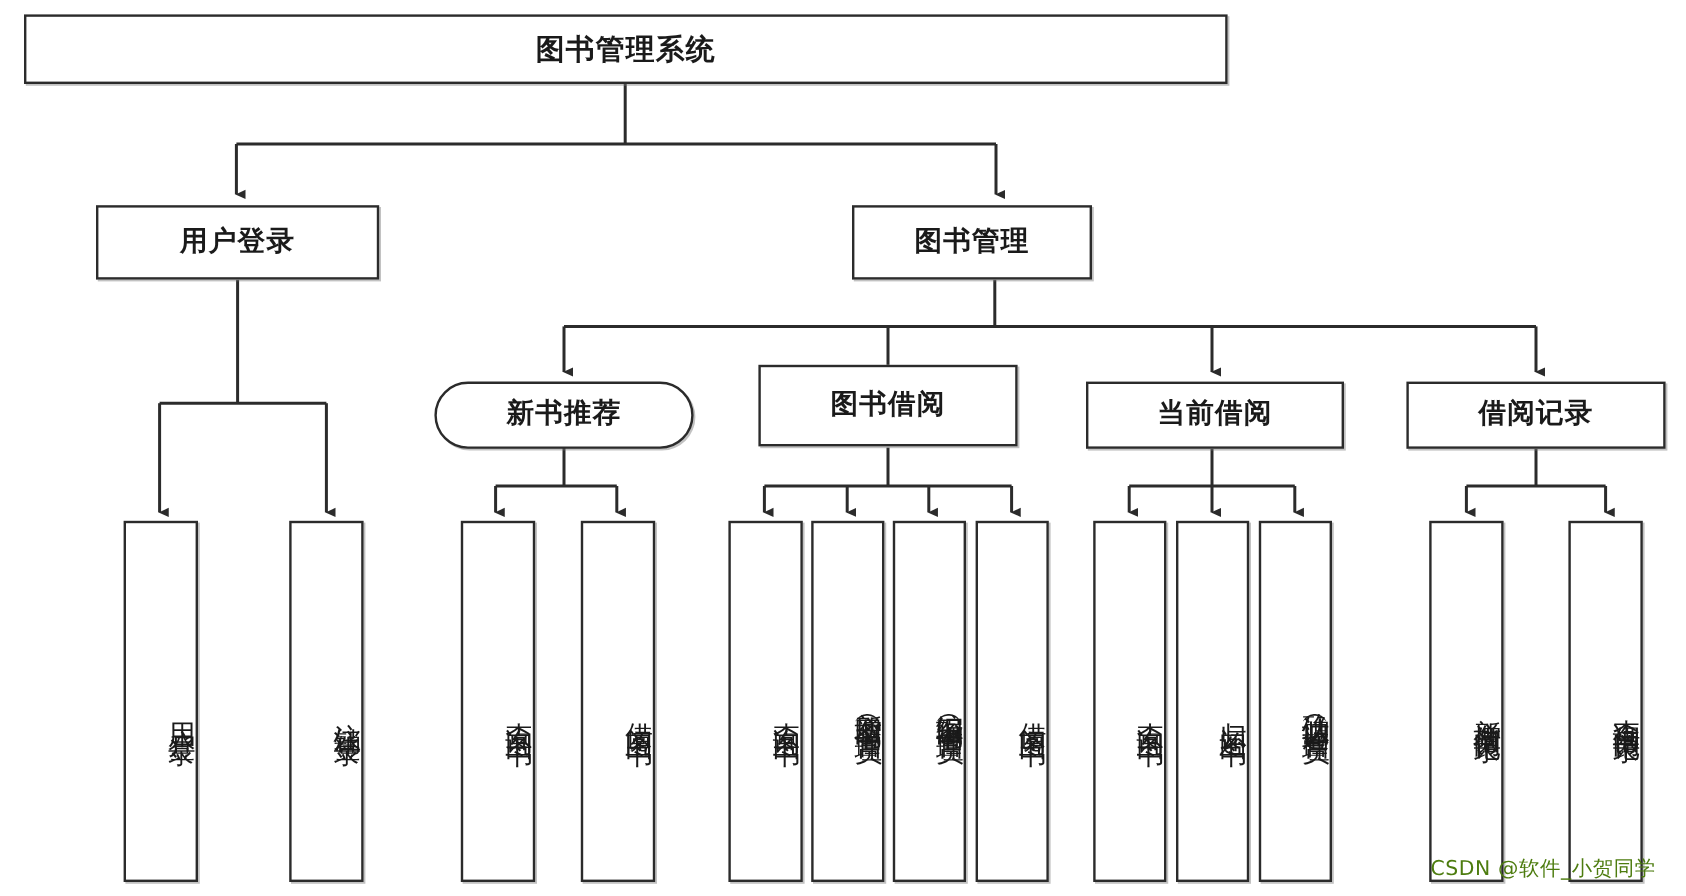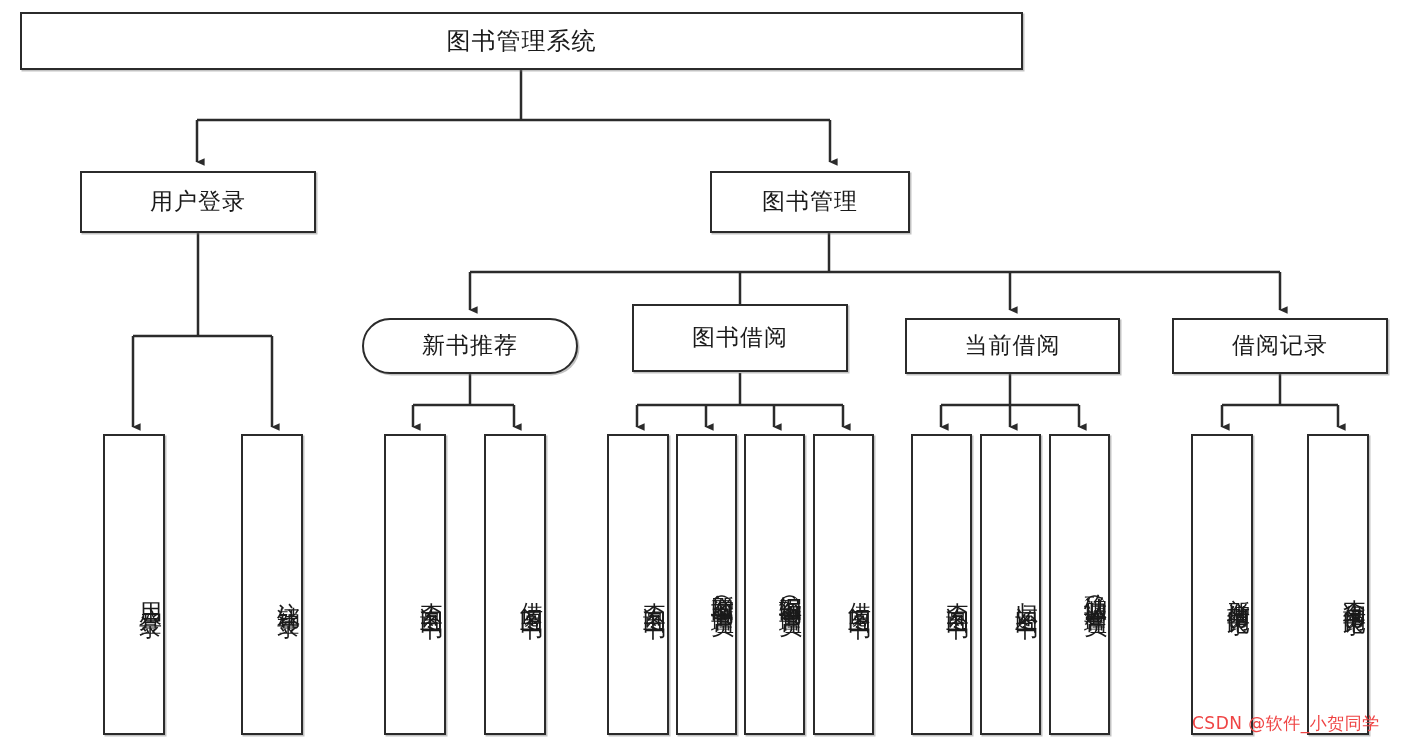--- a/index.html
+++ b/index.html
@@ -35,20 +35,21 @@
     align-items: center;
     justify-content: center;
     color: #1a1a1a;
     box-shadow: 1.5px 1.5px 0 rgba(120,120,120,0.45);
   }
   .node-h {
     font-size: 23px;
     letter-spacing: 1px;
     line-height: 1.1;
     white-space: nowrap;
+    font-weight: bold;
   }
   .node-root {
     font-size: 24px;
   }
   .node-v {
     writing-mode: vertical-rl;
     text-orientation: upright;
     font-size: 23px;
     letter-spacing: 5px;
     line-height: 1.12;
@@ -58,21 +59,21 @@
   }
   .node-v.tall-text {
     padding-top: 10px;
     letter-spacing: 3px;
   }
   .watermark {
     position: absolute;
     left: 1192px;
     top: 712px;
     font-size: 17px;
-    color: #ef4444;
+    color: #4d7c0f;
     white-space: nowrap;
     letter-spacing: 0.5px;
   }
 </style>
 </head>
 <body>
 
 <div id="diagram-canvas">
 
   <svg id="edges-layer" width="1405" height="747" viewBox="0 0 1405 747">

